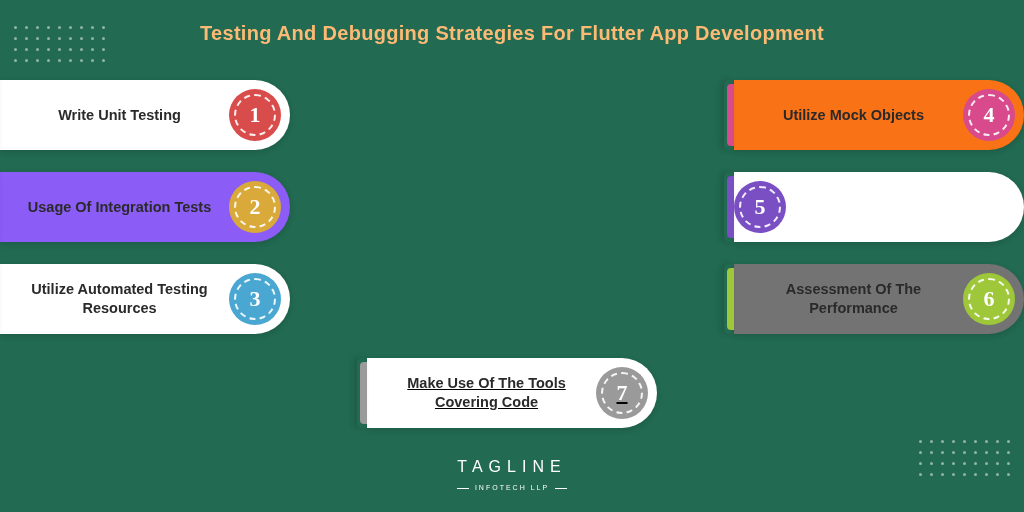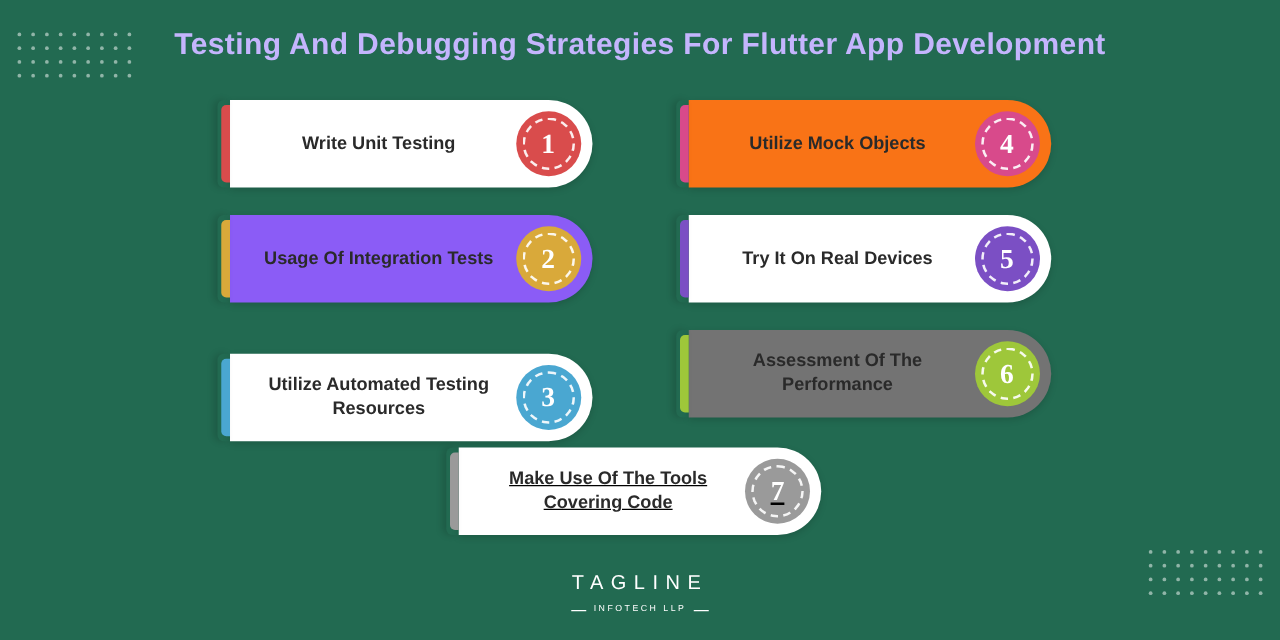--- a/index.html
+++ b/index.html
@@ -21,31 +21,31 @@
   .dots-tl { top: 26px; left: 14px; }
   .dots-br { bottom: 36px; right: 14px; }
   .dots-tl span, .dots-br span {
     width: 3px; height: 3px; border-radius: 50%;
     background: rgba(255,255,255,0.5);
   }
   .title {
     position: absolute;
     top: 22px; left: 0; right: 0;
     text-align: center;
-    color: #c4b5fd;
+    color: #fdba74;
     font-weight: 700;
-    font-size: 24px;
+    font-size: 20px;
     letter-spacing: 0.3px;
   }
   .columns {
     position: absolute;
     top: 80px;
     left: 0; right: 0;
     display: flex;
-    justify-content: center;
+    justify-content: space-between;
     gap: 77px;
   }
   .col { display: flex; flex-direction: column; gap: 22px; }
   .pill {
     width: 290px;
     height: 70px;
     background: #fff;
     border-radius: 0 35px 35px 0;
     display: flex;
     align-items: center;
@@ -216,34 +216,33 @@
     <div class="pill" style="--tab: #d94c4c; --tabcolor: #d94c4c; position: relative; overflow: visible; background: rgb(255, 255, 255); border-left: none; box-shadow: rgba(0, 0, 0, 0.15) 0px 2px 6px;">
       <div class="pill-label">Write Unit Testing</div>
       <div class="badge" style="background:#d94c4c">1</div>
     <span style="position: absolute; left: -7px; top: 4px; bottom: 4px; width: 7px; border-radius: 4px 0px 0px 4px; background: rgb(217, 76, 76);"></span>
       </div>
     <div class="pill" style="--tab: #d9a93a; --tabcolor: #d9a93a; position: relative; overflow: visible; background: #8b5cf6; border-left: none; box-shadow: rgba(0, 0, 0, 0.15) 0px 2px 6px;">
       <div class="pill-label">Usage Of Integration Tests</div>
       <div class="badge" style="background:#d9a93a">2</div>
     <span style="position: absolute; left: -7px; top: 4px; bottom: 4px; width: 7px; border-radius: 4px 0px 0px 4px; background: rgb(217, 169, 58);"></span>
       </div>
-    <div class="pill" style="--tab: #4aa7d1; --tabcolor: #4aa7d1; position: relative; overflow: visible; background: rgb(255, 255, 255); border-left: none; box-shadow: rgba(0, 0, 0, 0.15) 0px 2px 6px; margin-top: 19px;">
+    <div class="pill" style="--tab: #4aa7d1; --tabcolor: #4aa7d1; position: relative; overflow: visible; background: rgb(255, 255, 255); border-left: none; box-shadow: rgba(0, 0, 0, 0.15) 0px 2px 6px;">
       <div class="pill-label">Utilize Automated Testing Resources</div>
       <div class="badge" style="background:#4aa7d1">3</div>
     <span style="position: absolute; left: -7px; top: 4px; bottom: 4px; width: 7px; border-radius: 4px 0px 0px 4px; background: rgb(74, 167, 209);"></span>
       </div>
   </div>
   <div class="col">
     <div class="pill" style="--tab: #d84a8b; --tabcolor: #d84a8b; position: relative; overflow: visible; background: #f97316; border-left: none; box-shadow: rgba(0, 0, 0, 0.15) 0px 2px 6px;">
       <div class="pill-label">Utilize Mock Objects</div>
       <div class="badge" style="background:#d84a8b">4</div>
     <span style="position: absolute; left: -7px; top: 4px; bottom: 4px; width: 7px; border-radius: 4px 0px 0px 4px; background: rgb(216, 74, 139);"></span>
       </div>
     <div class="pill" style="--tab: #7b4fc4; --tabcolor: #7b4fc4; position: relative; overflow: visible; background: rgb(255, 255, 255); border-left: none; box-shadow: rgba(0, 0, 0, 0.15) 0px 2px 6px;">
-      <div class="pill-label">Try It On Real Devices</div>
       <div class="badge" style="background:#7b4fc4">5</div>
     <span style="position: absolute; left: -7px; top: 4px; bottom: 4px; width: 7px; border-radius: 4px 0px 0px 4px; background: rgb(123, 79, 196);"></span>
       </div>
     <div class="pill" style="--tab: #9ec73a; --tabcolor: #9ec73a; position: relative; overflow: visible; background: #737373; border-left: none; box-shadow: rgba(0, 0, 0, 0.15) 0px 2px 6px;">
       <div class="pill-label">Assessment Of The Performance</div>
       <div class="badge" style="background:#9ec73a">6</div>
     <span style="position: absolute; left: -7px; top: 4px; bottom: 4px; width: 7px; border-radius: 4px 0px 0px 4px; background: rgb(158, 199, 58);"></span>
       </div>
   </div>
 </div>

